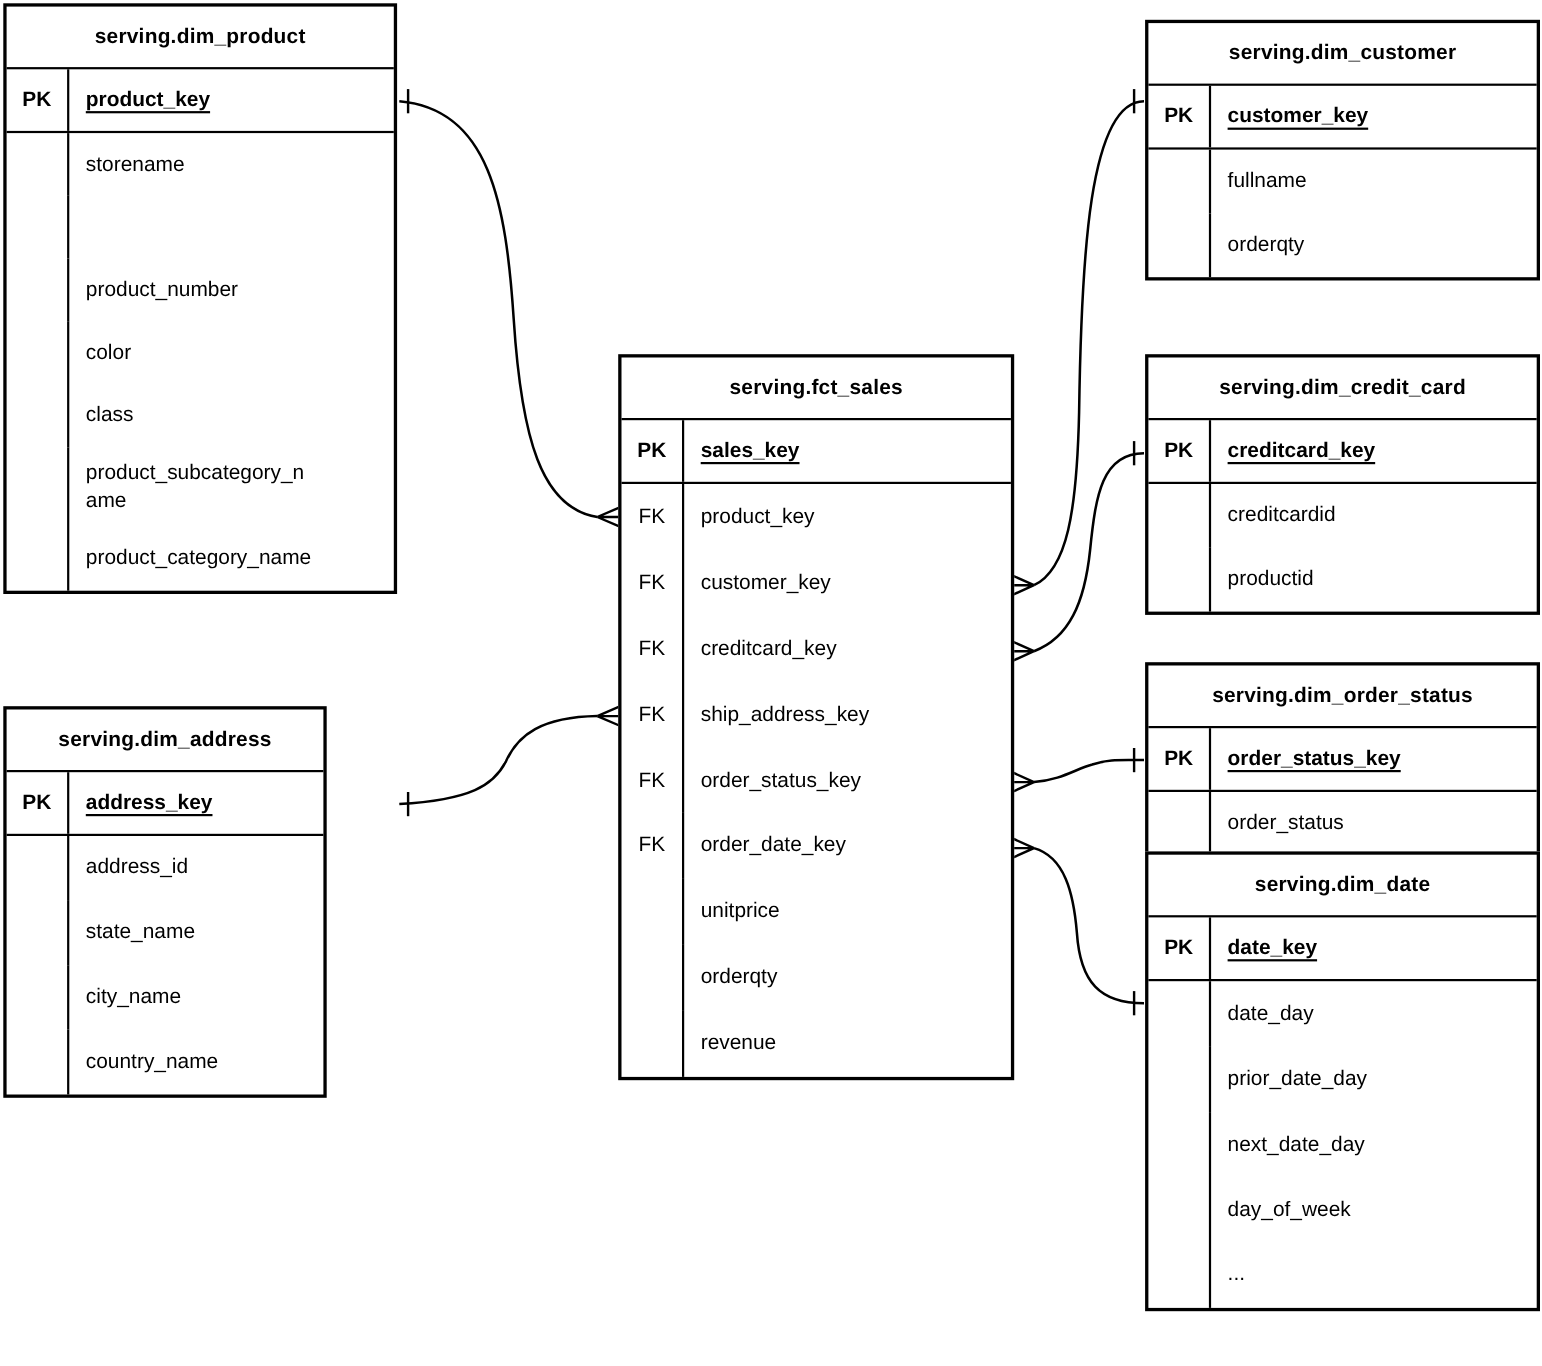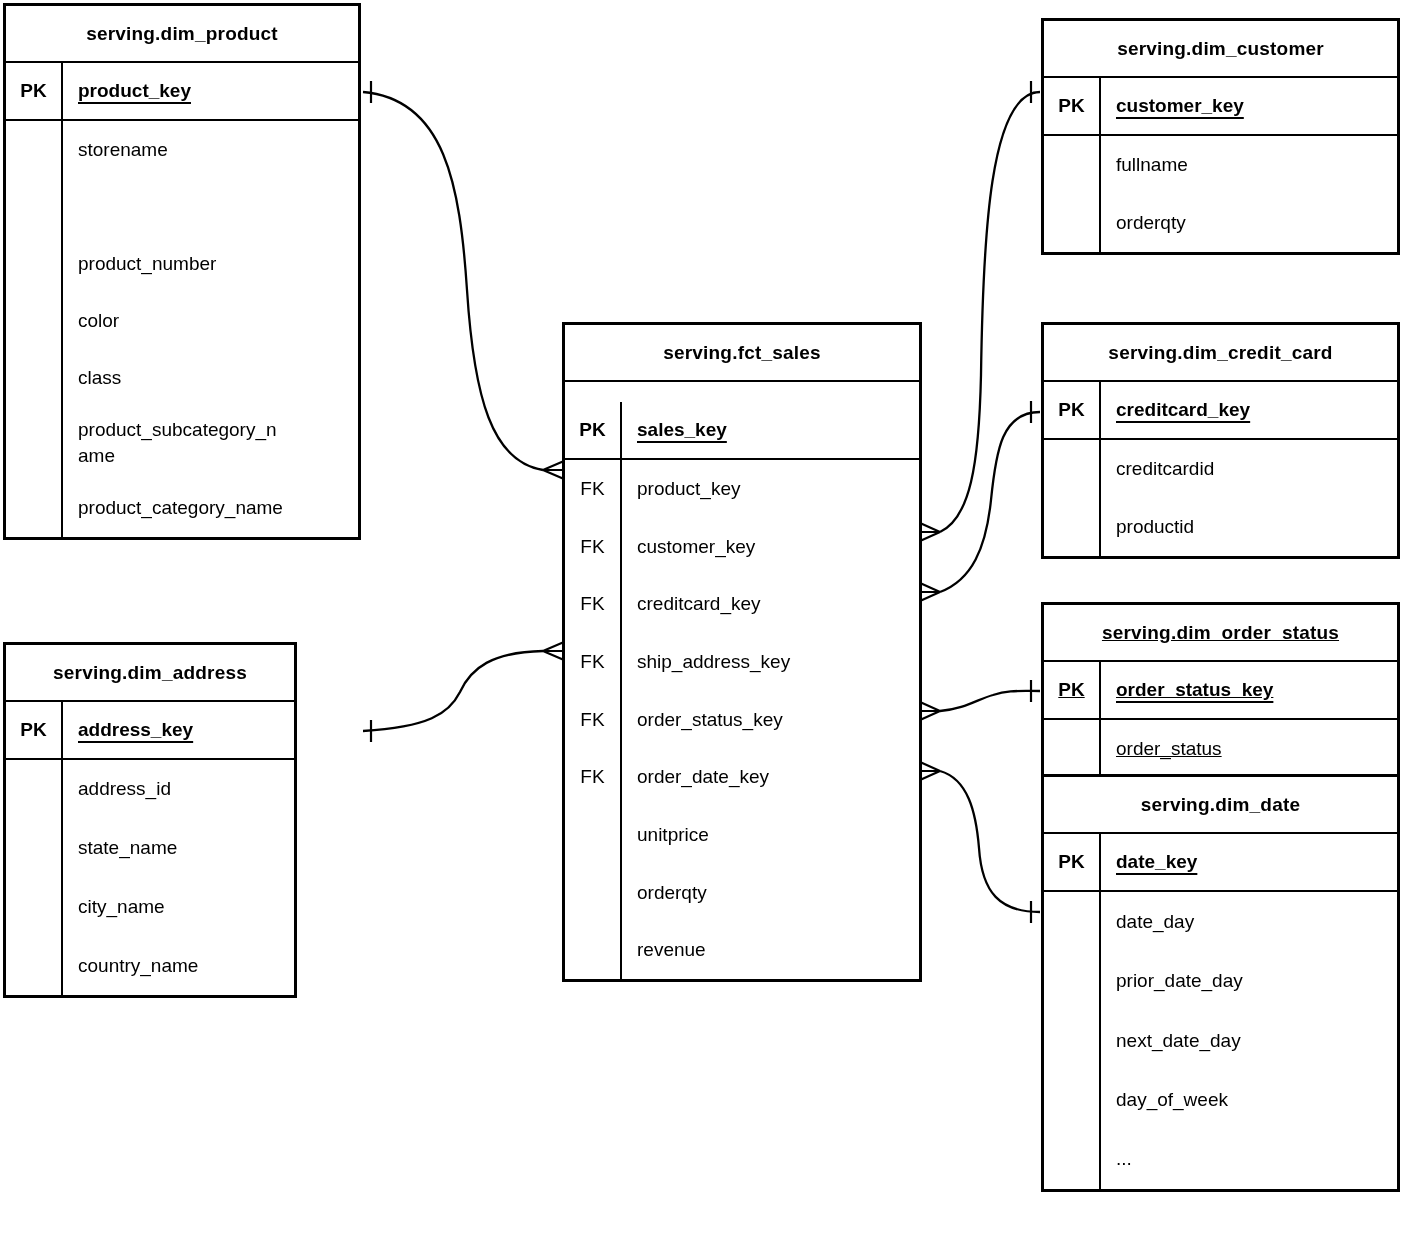--- a/index.html
+++ b/index.html
@@ -27,24 +27,24 @@
   }
   .pk-row .kcell{font-weight:bold;}
   .fcell{flex:1 1 auto;display:flex;align-items:center;padding-left:15px;line-height:26px;}
   .pk-row .fcell span{
     font-weight:bold;text-decoration:underline;text-decoration-thickness:2px;text-underline-offset:5px;
   }
   .erow.wrap .fcell span{max-width:205px;overflow-wrap:anywhere;display:inline-block;}
   
   .entity--dim_product      {left:3px;   top:3px;   width:358px;height:537px;justify-content:space-between;}
   .entity--dim_address      {left:3px;   top:642px; width:294px;height:356px;}
-  .entity--fct_sales        {left:562px; top:322px; width:360px;height:660px;gap:20px;}
+  .entity--fct_sales        {left:562px; top:322px; width:360px;height:660px;}
   .entity--dim_customer     {left:1041px;top:3px;   width:359px;height:237px;margin-top:15px;}
   .entity--dim_credit_card  {left:1041px;top:322px; width:359px;height:237px;}
-  .entity--dim_order_status {left:1041px;top:602px; width:359px;height:179px;text-decoration:underline;}
+  .entity--dim_order_status {left:1041px;top:602px; width:359px;height:179px;}
   .entity--dim_date         {left:1041px;top:774px; width:359px;height:418px;}
 </style>
 </head>
 <body>
 
 <div class="canvas">
 
   <svg class="wires" viewBox="0 0 1402 1242" fill="none" stroke="#000000">
 
     <g>

